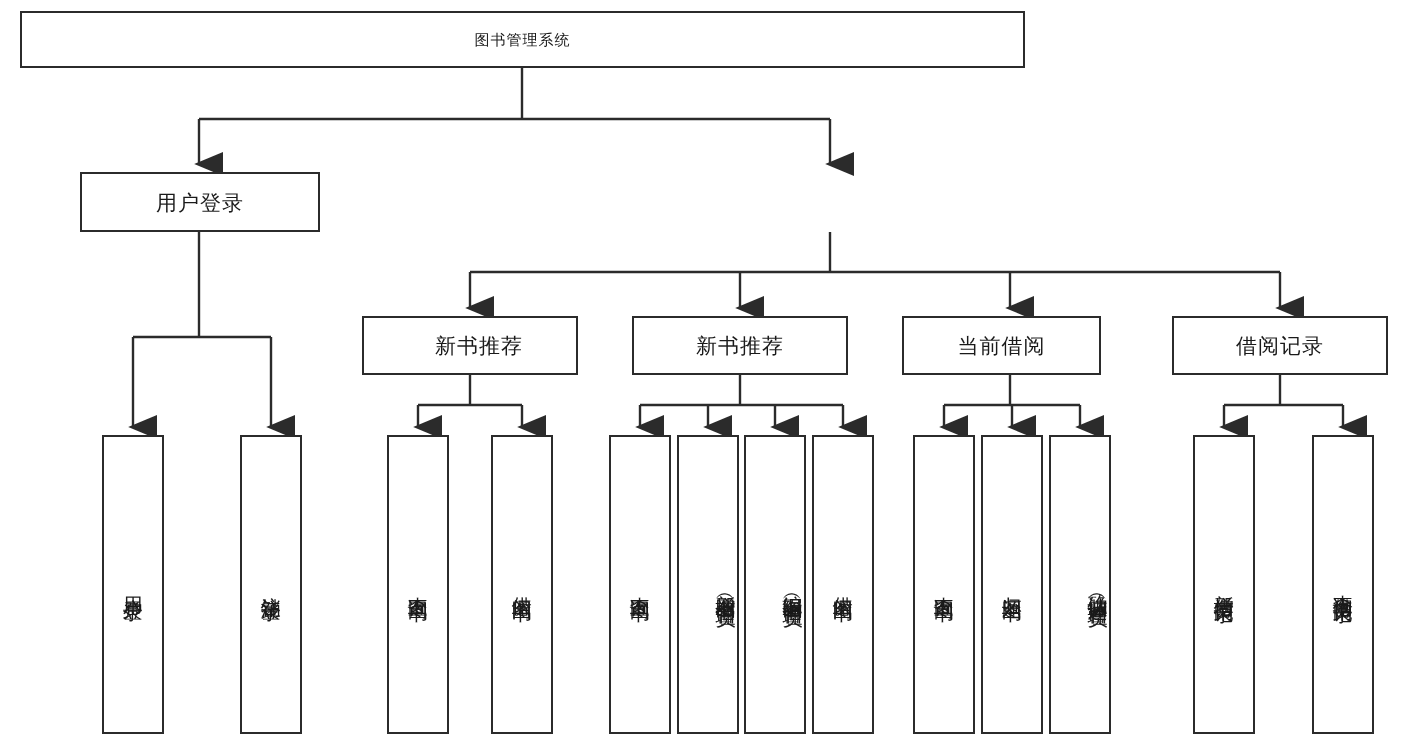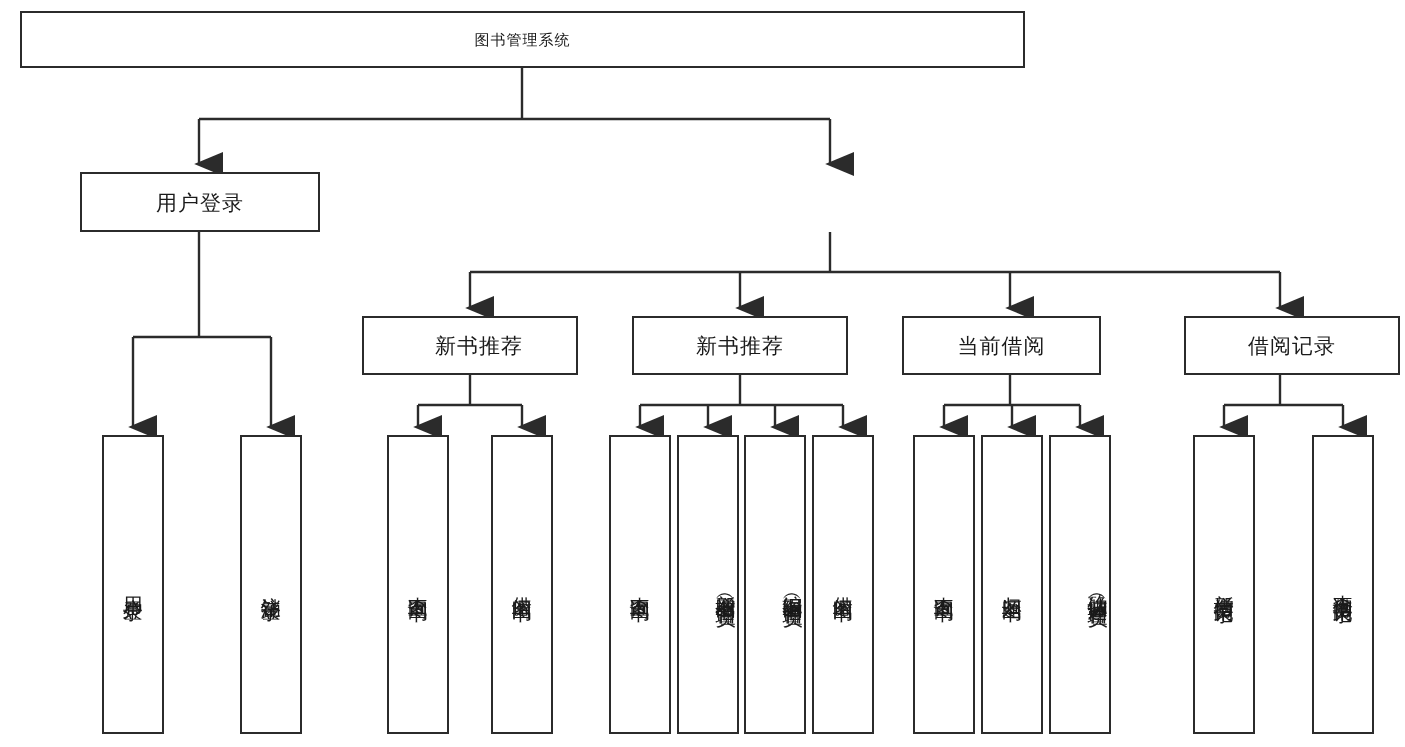--- a/index.html
+++ b/index.html
@@ -134,21 +134,21 @@
 
   <div class="node node-h" style="left:362px;top:316px;width:216px;height:59px;padding-left:18px;">
     <span>新书推荐</span>
   </div>
   <div class="node node-h" style="left:632px;top:316px;width:216px;height:59px;">
     <span>新书推荐</span>
   </div>
   <div class="node node-h" style="left:902px;top:316px;width:199px;height:59px;">
     <span>当前借阅</span>
   </div>
-  <div class="node node-h" style="left:1172px;top:316px;width:216px;height:59px;margin-left:12px;">
+  <div class="node node-h" style="left:1172px;top:316px;width:216px;height:59px;">
     <span>借阅记录</span>
   </div>
 
   <div class="node node-v short" style="left:102px;top:435px;width:62px;height:299px;">
     <span>用户登录</span>
   </div>
   <div class="node node-v short" style="left:240px;top:435px;width:62px;height:299px;">
     <span>注销登录</span>
   </div>
 

